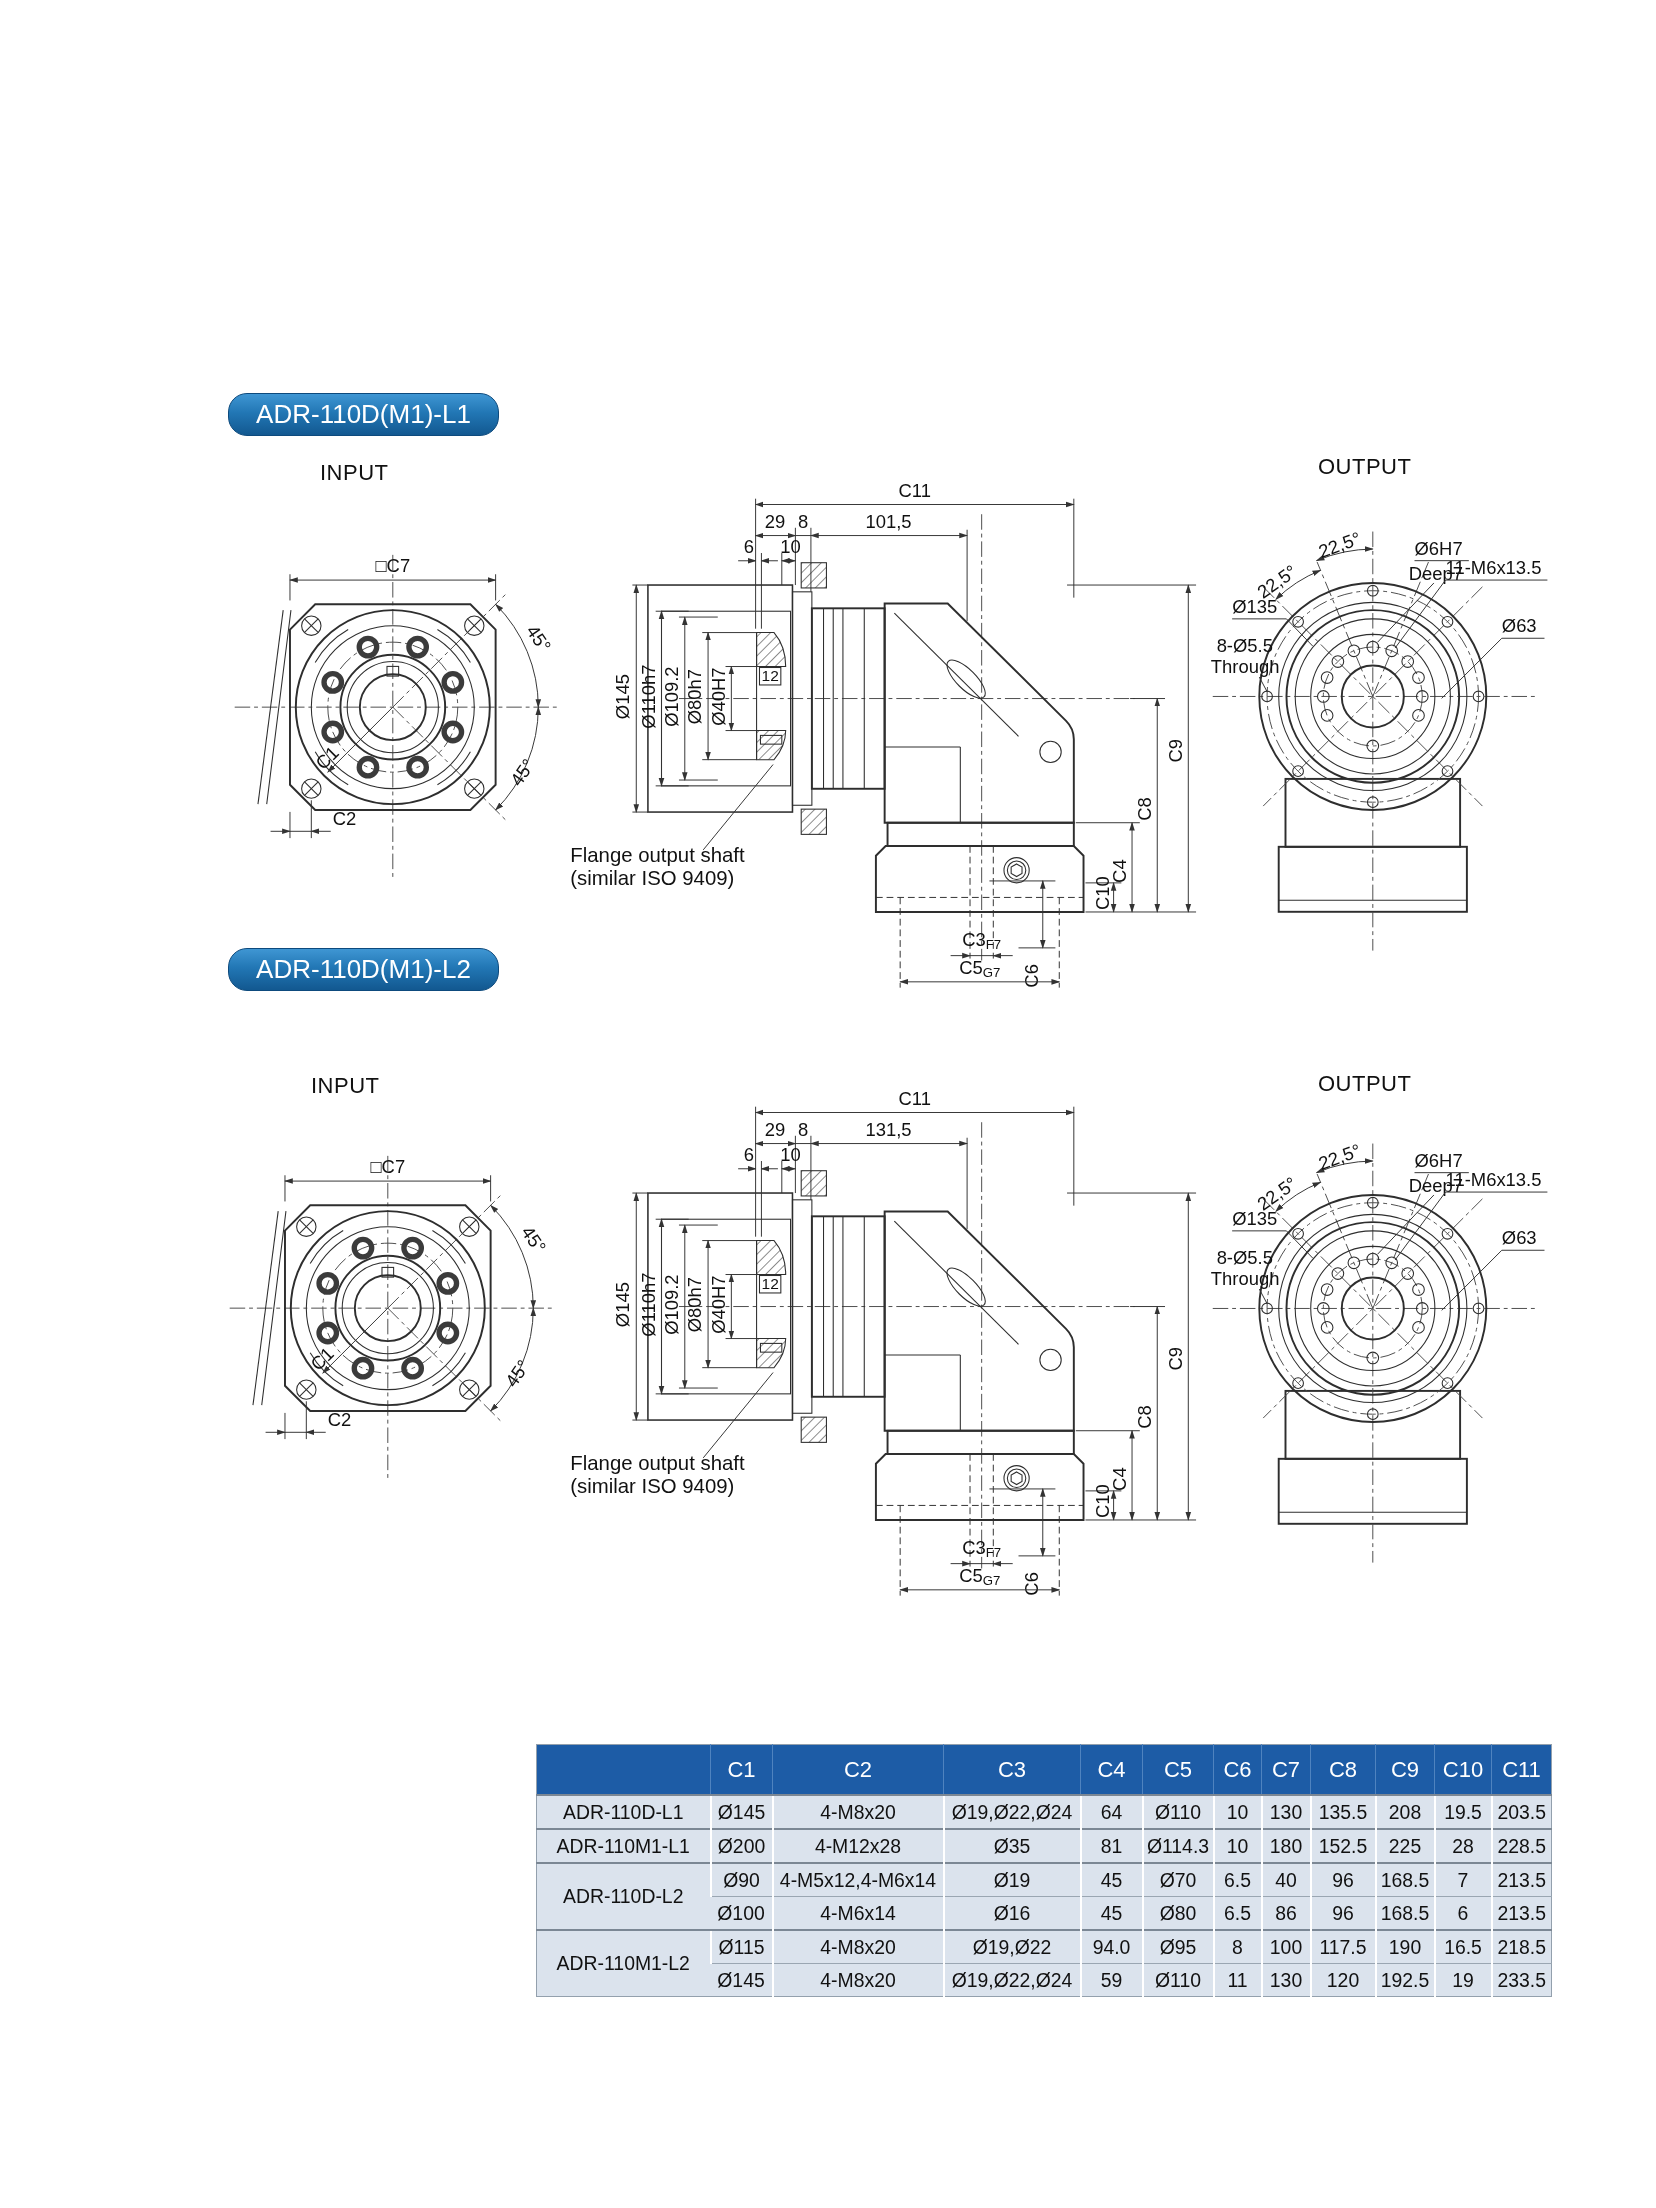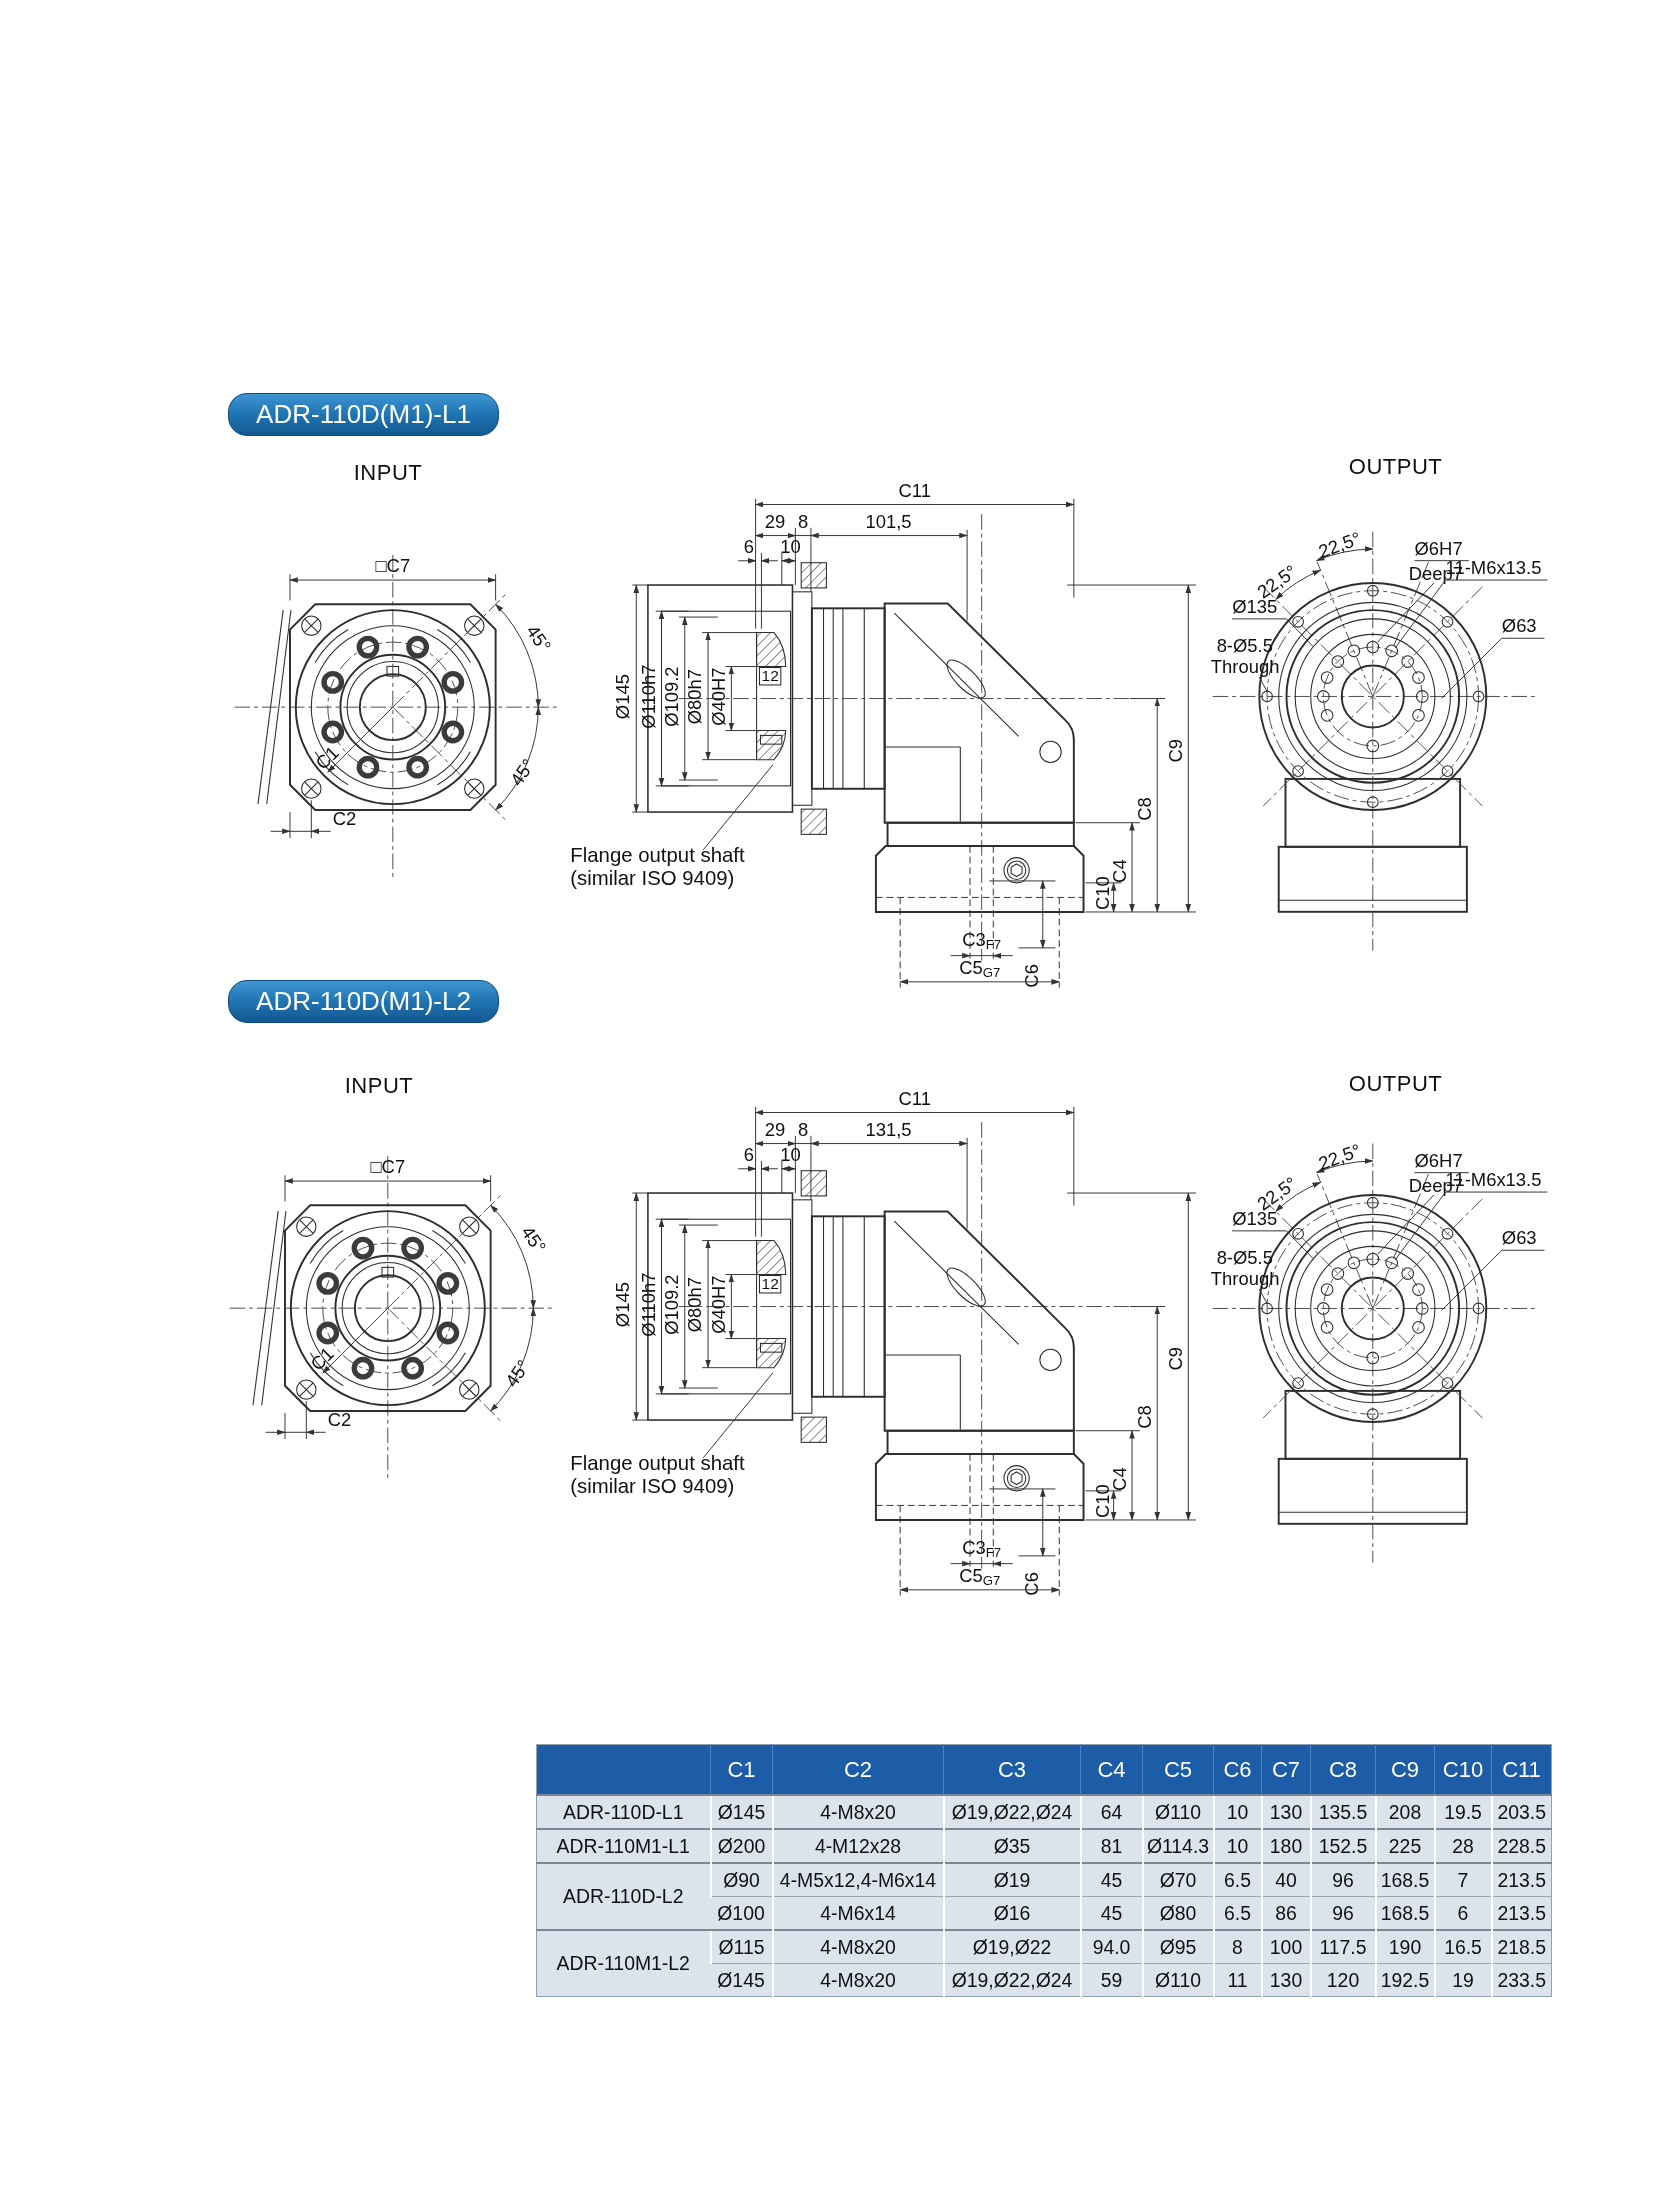--- a/index.html
+++ b/index.html
@@ -1,21 +1,21 @@
 <!DOCTYPE html>
 <html><head>
 <meta charset="utf-8">
 <style>
   html,body{margin:0;padding:0;background:#fff;}
   .page{position:relative;width:1656px;height:2209px;background:#ffffff;overflow:hidden;
         font-family:"Liberation Sans",sans-serif;color:#111;}
   .badge{position:absolute;width:269px;height:41px;border-radius:19px;
          background:linear-gradient(180deg,#3f96d3 0%,#2277b5 45%,#125890 100%);
          border:1px solid #0d4a7d;color:#fff;font-size:26px;text-align:center;line-height:41px;}
-  .viewlabel{position:absolute;font-size:22px;letter-spacing:0.5px;color:#111;text-align:center;width:155px;}
+  .viewlabel{position:absolute;font-size:22px;letter-spacing:0.5px;color:#111;width:155px;}
   svg{position:absolute;overflow:visible;}
   svg text{font-family:"Liberation Sans",sans-serif;}
   .t{font-size:19px;fill:#111;}
   .t12{font-size:16px;fill:#111;}
   .tn{font-size:21px;fill:#111;}
   .tm{text-anchor:middle;}
   .sub{font-size:13.6px;}
   .o2{stroke:#2e2e2e;stroke-width:2;fill:none;}
   .o15{stroke:#2e2e2e;stroke-width:1.6;fill:none;}
   .o1{stroke:#2e2e2e;stroke-width:1.1;fill:none;}
@@ -296,21 +296,21 @@
         <line class="de" x1="86" y1="138" x2="113" y2="166"></line>
       <text class="t" x="14" y="172">8-Ø5.5</text>
       <text class="t" x="8" y="194">Through</text>
       <line class="de" x1="58" y1="198" x2="66" y2="213"></line>
       <text class="t" x="308" y="152">Ø63</text>
       <line class="de" x1="308" y1="158" x2="352" y2="158"></line>
         <line class="de" x1="308" y1="158" x2="246" y2="220"></line>
     </g>
   </svg>
 
-  <div class="badge" style="left:228px;top:980px;">
+  <div class="badge" style="left:228px;top:948px;">
     <span>ADR-110D(M1)-L2</span>
   </div>
   <div class="viewlabel" style="left:311px;top:1073px;width:136px;">INPUT</div>
   <div class="viewlabel" style="left:1318px;top:1071px;">OUTPUT</div>
 
   <svg style="left:218px;top:1119px;" width="359" height="388" viewBox="0 0 370 400">
     <g>
       <line class="cl" x1="12" y1="195" x2="345" y2="195"></line>
         <line class="cl" x1="175" y1="38" x2="175" y2="372"></line>
       <line class="cl" x1="175" y1="195" x2="292" y2="78"></line>

